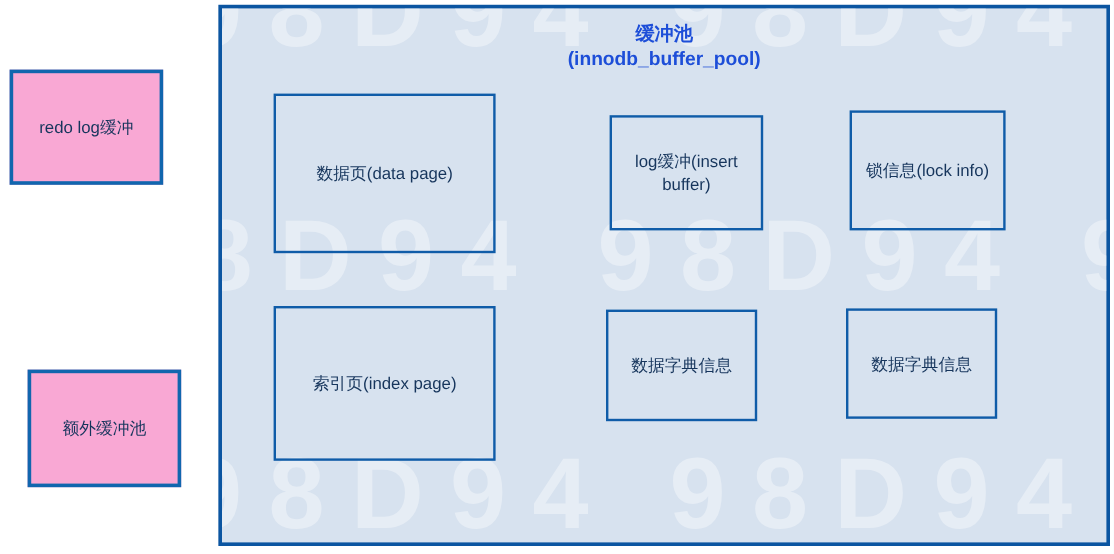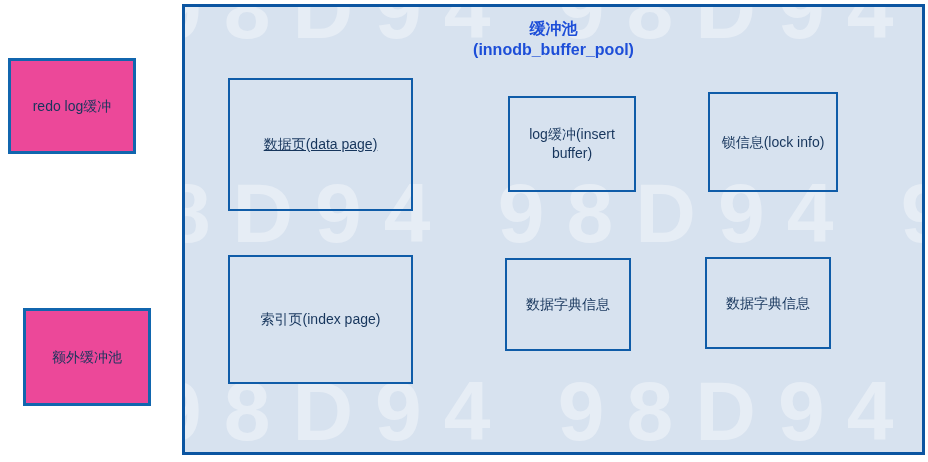--- a/index.html
+++ b/index.html
@@ -56,30 +56,30 @@
     align-items:center;
     justify-content:center;
     text-align:center;
     font-size:14px;
     line-height:19px;
     color:#16355c;
     z-index:2;
     padding:4px 8px;
   }
   .outer-node{
-    background:#ec4899;
+    background:#f9a8d4;
     border:3px solid #1166ae;
   }
   .inner-node{
     background:transparent;
     border:2px solid #0f5ca8;
   }
   .node-redo   {left:8px;  top:58px;  width:128px; height:96px;}
   .node-extra  {left:8px;  top:308px; width:128px; height:98px;margin-left:15px;}
-  .node-datapage {left:228px; top:78px;  width:185px; height:133px;text-decoration:underline;}
+  .node-datapage {left:228px; top:78px;  width:185px; height:133px;}
   .node-insert   {left:508px; top:96px;  width:128px; height:96px;}
   .node-lock     {left:708px; top:92px;  width:130px; height:100px;}
   .node-indexpage{left:228px; top:255px; width:185px; height:129px;}
   .node-hash     {left:505px; top:258px; width:126px; height:93px;}
   .node-dict     {left:705px; top:257px; width:126px; height:92px;align-items:center;}
 </style>
 </head>
 <body>
 
 <div class="root">

